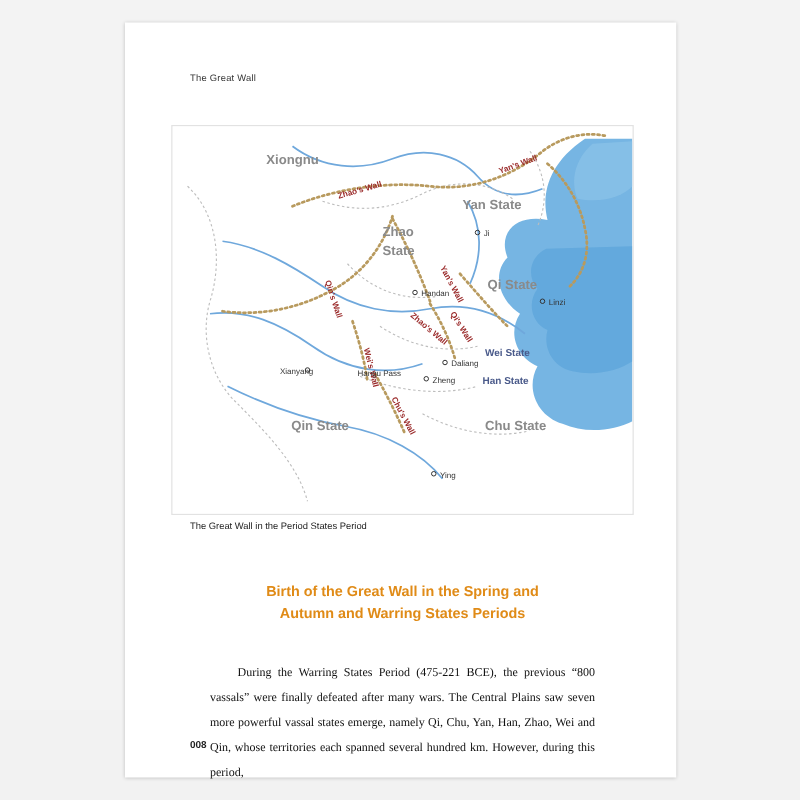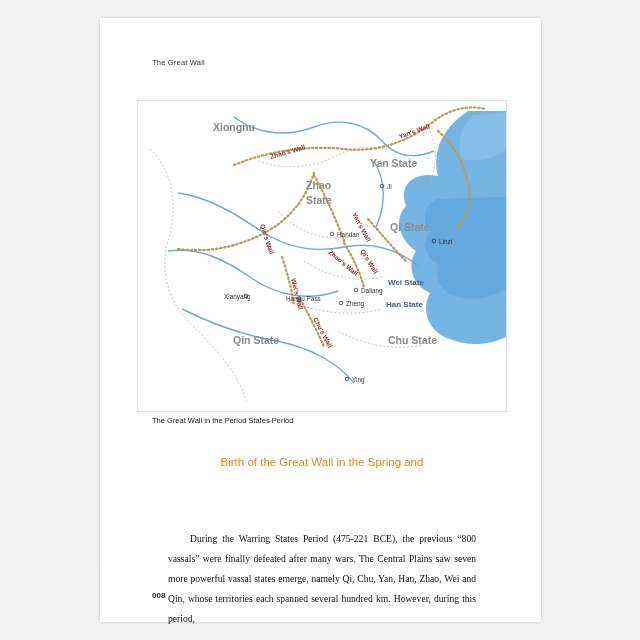--- a/index.html
+++ b/index.html
@@ -48,25 +48,25 @@
   .fig-caption {
     position: absolute;
     left: 52px;
     top: 398px;
     font-size: 7.5px;
     color: #222222;
   }
   .section-title {
     position: absolute;
     left: 52px;
-    top: 436px;
+    top: 448px;
     width: 340px;
     text-align: center;
     color: #e08b17;
-    font-weight: normal;
+    font-weight: bold;
     font-size: 11.5px;
     line-height: 17px;
   }
   .body-copy {
     position: absolute;
     left: 52px;
     top: 495px;
     width: 340px;
     font-family: "Liberation Serif", serif;
     font-size: 9.6px;
@@ -181,20 +181,21 @@
           <circle cx="209" cy="278" r="1.8" fill="none" stroke="#333" stroke-width="0.8"></circle>
           <text x="214" y="281">Ying</text>
         </g>
       </svg>
     </div>
 
     <div class="fig-caption">The Great Wall in the Period States Period</div>
 
     <div class="section-title">
       <div>Birth of the Great Wall in the Spring and</div>
+      <div>Autumn and Warring States Periods</div>
     </div>
 
     <div class="body-copy">
       <p class="indent">During the Warring States Period (475-221 BCE), the previous “800 vassals” were finally defeated after many wars. The Central Plains saw seven more powerful vassal states emerge, namely Qi, Chu, Yan, Han, Zhao, Wei and Qin, whose territories each spanned several hundred km. However, during this period,</p>
     </div>
 
     <div class="folio">008</div>
   </div>
 </div>
 

